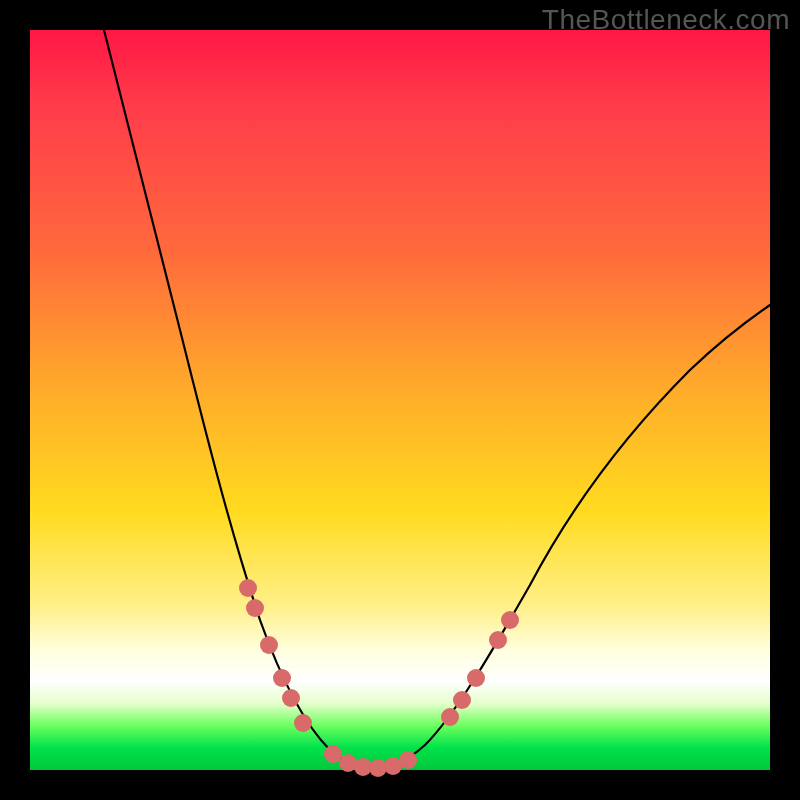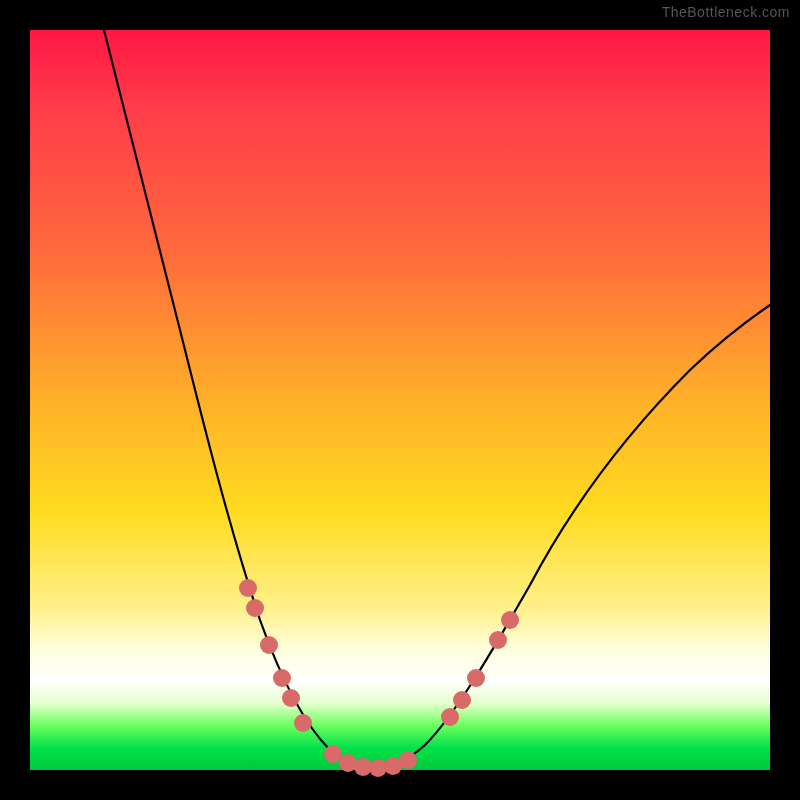--- a/index.html
+++ b/index.html
@@ -38,21 +38,21 @@
       #6cff5e 94%,
       #00e24a 97%,
       #00c83c 100%
     );
   }
   .watermark {
     position: absolute;
     top: 4px;
     right: 10px;
     color: #555;
-    font-size: 14px;
+    font-size: 28px;
     font-weight: 500;
     letter-spacing: 0.5px;
     user-select: none;
   }
   svg.curve {
     position: absolute;
     left: 0;
     top: 0;
     width: 740px;
     height: 740px;

